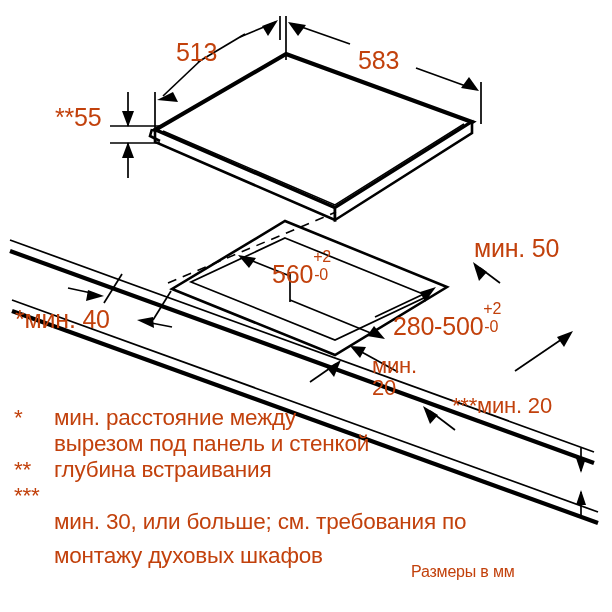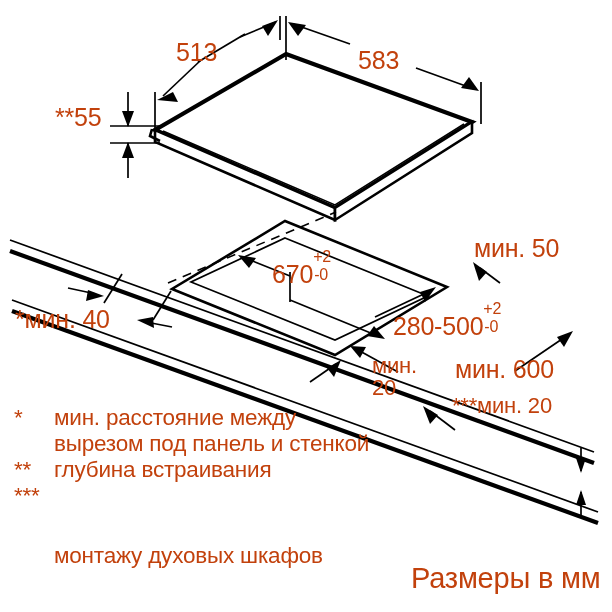--- a/index.html
+++ b/index.html
@@ -77,21 +77,21 @@
   }
   .note {
     font-size: 22.5px;
     line-height: 25.5px;
   }
   .star {
     font-size: 22.5px;
     line-height: 25.5px;
   }
   .units {
-    font-size: 29px;
+    font-size: 16px;
   }
   .nowrap { white-space: nowrap; }
 </style>
 </head>
 <body>
 
 <div id="diagram-root">
 
   <svg id="drawing" viewBox="0 0 612 612">
 
@@ -217,40 +217,40 @@
     </g>
 
   </svg>
 
   <div class="txt dim" style="left:176px; top:40px;">513</div>
 
   <div class="txt dim" style="left:358px; top:20px;margin-top:28px;">583</div>
 
   <div class="txt dim" style="left:55px; top:105px;">**55</div>
 
-  <div class="txt dim nowrap" style="left:272px; top:258px;"><span>670</span><span class="tol"><span class="up">+2</span><span class="dn">-0</span></span></div>
+  <div class="txt dim nowrap" style="left:272px; top:258px;"><span>560</span><span class="tol"><span class="up">+2</span><span class="dn">-0</span></span></div>
 
   <div class="txt dim nowrap" style="left:393px; top:310px;"><span>280-500</span><span class="tol"><span class="up">+2</span><span class="dn">-0</span></span></div>
 
   <div class="txt dim" style="left:474px; top:236px;">мин. 50</div>
 
   <div class="txt dim" style="left:15px; top:307px;">*мин. 40</div>
 
   <div class="txt dim-sm" style="left:372px; top:355px;">мин.</div>
   <div class="txt dim-sm" style="left:372px; top:377px;">20</div>
 
-  <div class="txt dim" style="left:455px; top:357px;">мин. 600</div>
 
   <div class="txt dim-sm" style="left:452px; top:395px;">***мин. 20</div>
 
   <div class="txt star" style="left:14px; top:405px;">*</div>
   <div class="txt note" style="left:54px; top:405px;">мин. расстояние между</div>
   <div class="txt note" style="left:54px; top:431px;">вырезом под панель и стенкой</div>
 
   <div class="txt star" style="left:14px; top:457px;">**</div>
   <div class="txt note" style="left:54px; top:457px;">глубина встраивания</div>
 
   <div class="txt star" style="left:14px; top:483px;">***</div>
+  <div class="txt note" style="left:54px; top:509px;">мин. 30, или больше; см. требования по</div>
   <div class="txt note" style="left:54px; top:535px;margin-top:8px;">монтажу духовых шкафов</div>
 
   <div class="txt units" style="left:411px; top:564px;">Размеры в мм</div>
 
 </div>
 
 </body></html>

